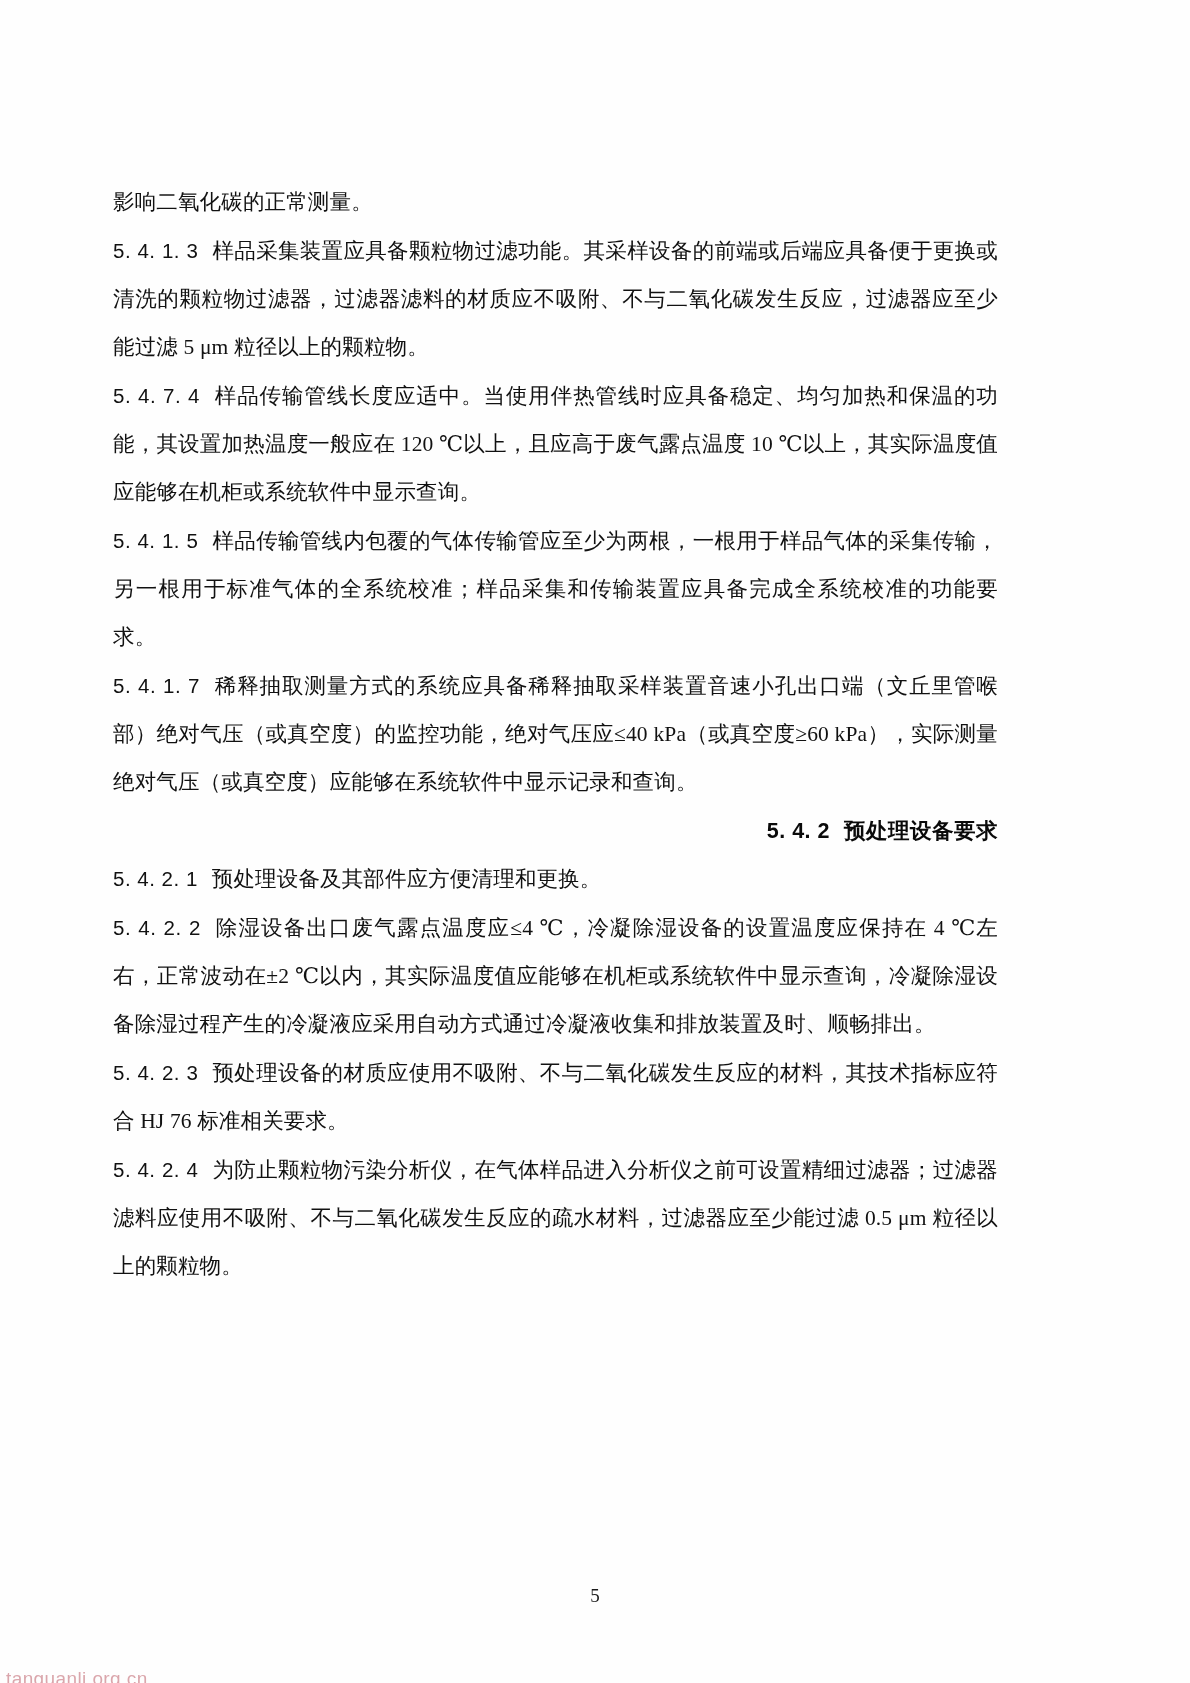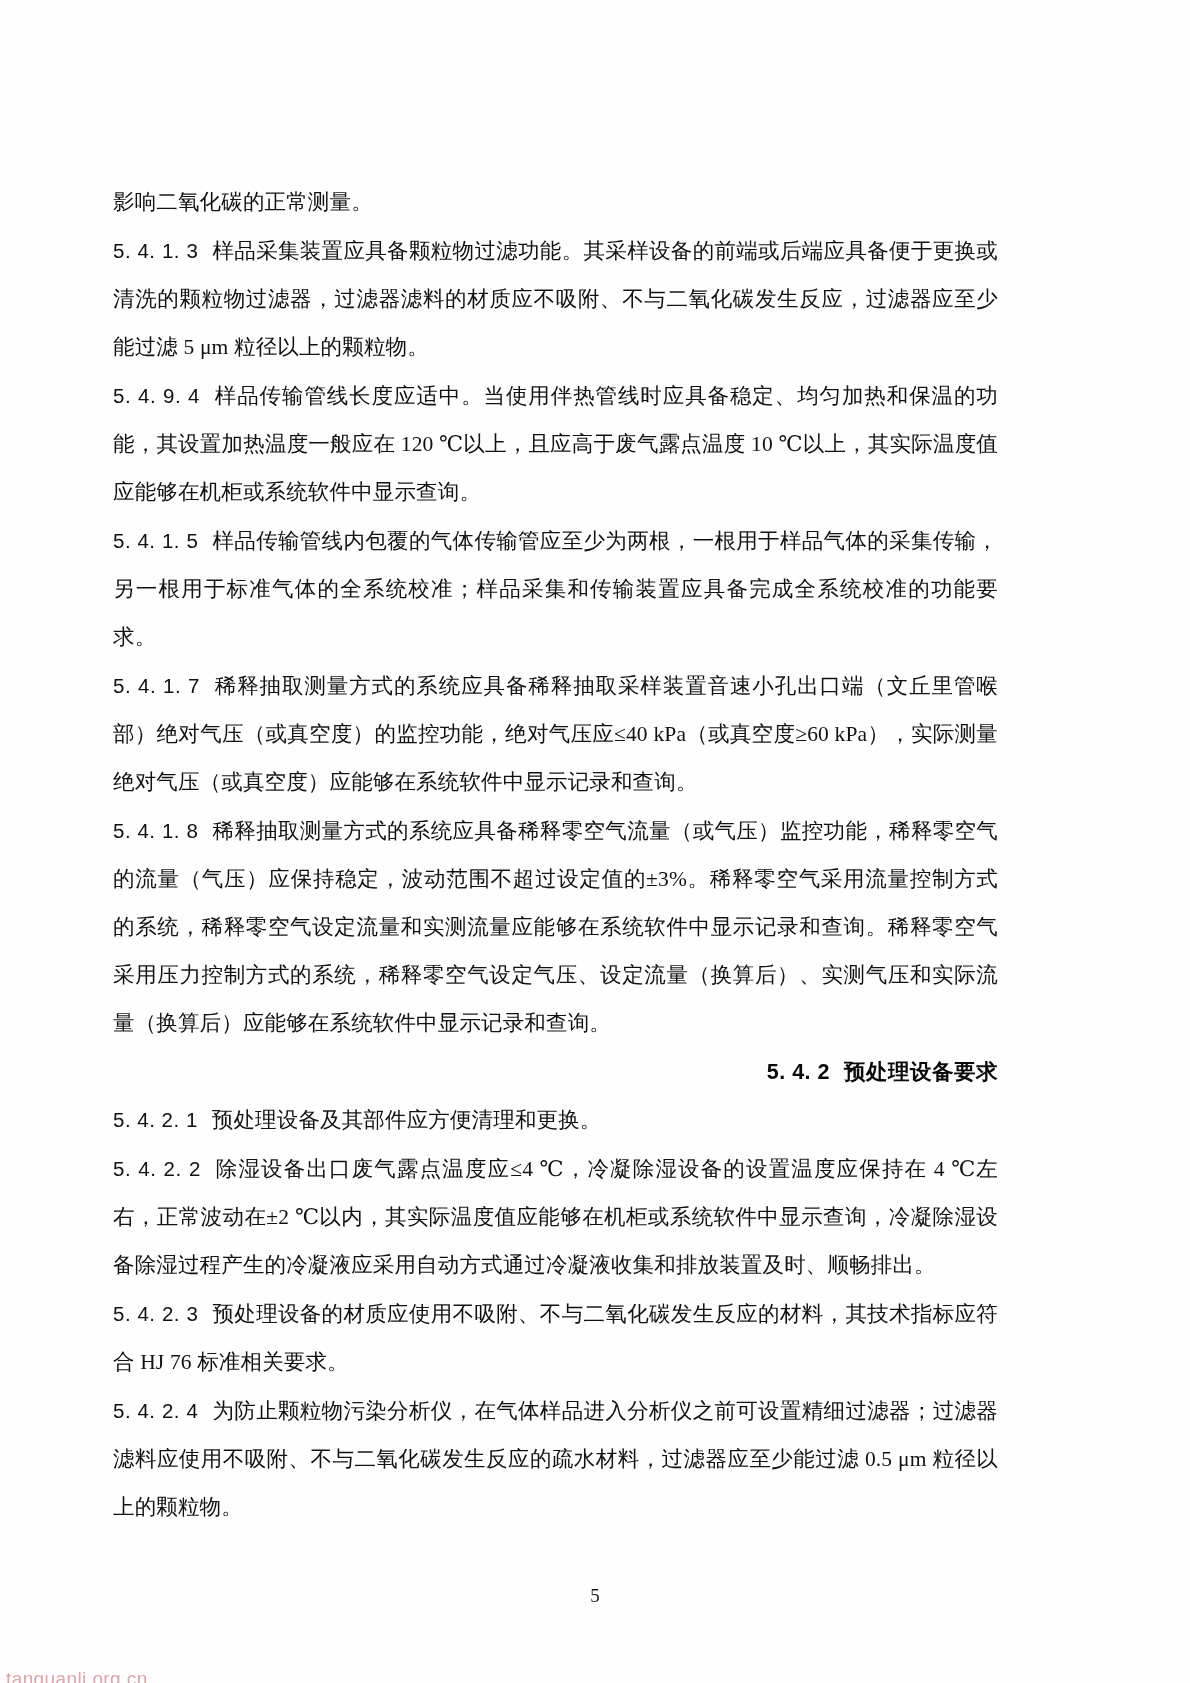--- a/index.html
+++ b/index.html
@@ -103,35 +103,32 @@
 
     <p class="para cont">
       <span>影响二氧化碳的正常测量。</span>
     </p>
 
     <p class="para">
       <span class="clause-no">5. 4. 1. 3</span><span class="gap"></span><span>样品采集装置应具备颗粒物过滤功能。其采样设备的前端或后端应具备便于更换或清洗的颗粒物过滤器，过滤器滤料的材质应不吸附、不与二氧化碳发生反应，过滤器应至少能过滤 5 μm 粒径以上的颗粒物。</span>
     </p>
 
     <p class="para">
-      <span class="clause-no">5. 4. 9. 4</span><span class="gap"></span><span>样品传输管线长度应适中。当使用伴热管线时应具备稳定、均匀加热和保温的功能，其设置加热温度一般应在 120 ℃以上，且应高于废气露点温度 10 ℃以上，其实际温度值应能够在机柜或系统软件中显示查询。</span>
+      <span class="clause-no">5. 4. 7. 4</span><span class="gap"></span><span>样品传输管线长度应适中。当使用伴热管线时应具备稳定、均匀加热和保温的功能，其设置加热温度一般应在 120 ℃以上，且应高于废气露点温度 10 ℃以上，其实际温度值应能够在机柜或系统软件中显示查询。</span>
     </p>
 
     <p class="para">
       <span class="clause-no">5. 4. 1. 5</span><span class="gap"></span><span>样品传输管线内包覆的气体传输管应至少为两根，一根用于样品气体的采集传输，另一根用于标准气体的全系统校准；样品采集和传输装置应具备完成全系统校准的功能要求。</span>
     </p>
 
 
     <p class="para">
       <span class="clause-no">5. 4. 1. 7</span><span class="gap"></span><span>稀释抽取测量方式的系统应具备稀释抽取采样装置音速小孔出口端（文丘里管喉部）绝对气压（或真空度）的监控功能，绝对气压应≤40 kPa（或真空度≥60 kPa），实际测量绝对气压（或真空度）应能够在系统软件中显示记录和查询。</span>
     </p>
 
-    <p class="para">
-      <span class="clause-no">5. 4. 1. 8</span><span class="gap"></span><span>稀释抽取测量方式的系统应具备稀释零空气流量（或气压）监控功能，稀释零空气的流量（气压）应保持稳定，波动范围不超过设定值的±3%。稀释零空气采用流量控制方式的系统，稀释零空气设定流量和实测流量应能够在系统软件中显示记录和查询。稀释零空气采用压力控制方式的系统，稀释零空气设定气压、设定流量（换算后）、实测气压和实际流量（换算后）应能够在系统软件中显示记录和查询。</span>
-    </p>
 
 
     <h3 class="heading sp-before sp-after">
       <span>5. 4. 2</span><span class="gap"></span><span>预处理设备要求</span>
     </h3>
 
     <p class="para">
       <span class="clause-no">5. 4. 2. 1</span><span class="gap"></span><span>预处理设备及其部件应方便清理和更换。</span>
     </p>
 

